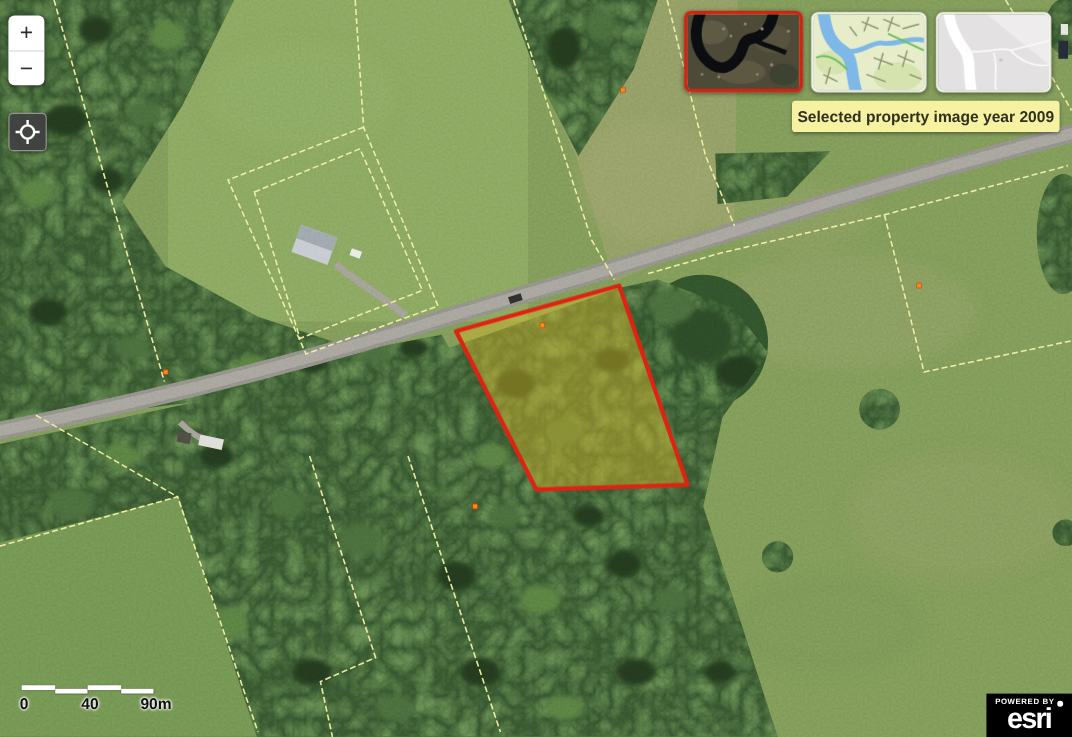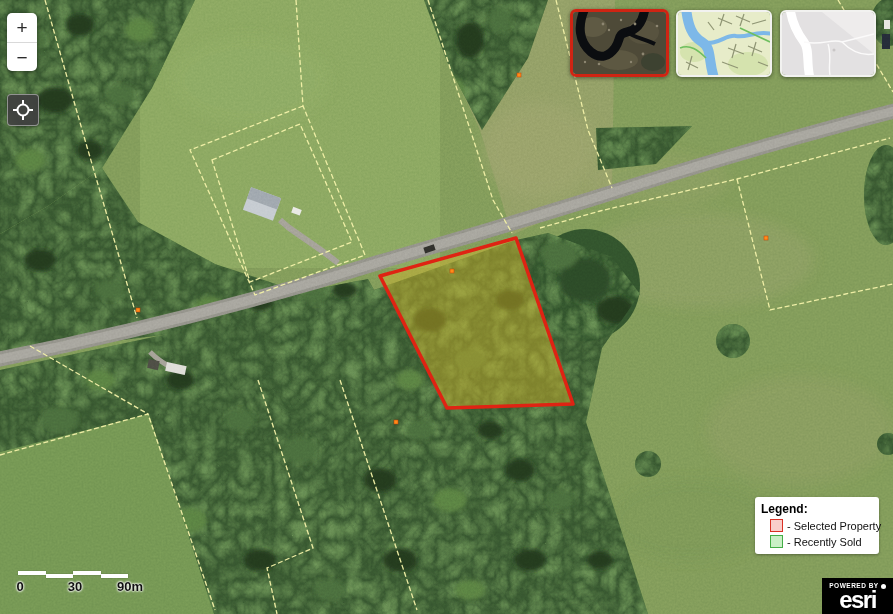--- a/index.html
+++ b/index.html
@@ -279,40 +279,30 @@
       <g stroke="#fbfafa" stroke-width="1.4" fill="none">
         <path d="M22,30 C40,34 50,26 60,30"></path>
         <path d="M60,30 L92,22"></path>
         <path d="M60,30 C70,40 80,44 92,42"></path>
         <path d="M46,32 C50,44 46,54 48,63"></path>
       </g>
       <circle cx="52" cy="38" r="1.5" fill="#c9c6c6"></circle>
     </svg>
   </div>
 
-
-  <div class="legend">
-    <div class="legend-title">Legend:</div>
-    <div class="legend-row">
-      <span class="swatch" style="background-color: rgb(249, 205, 202); border-color: rgb(217, 48, 37);"></span>
-      <span class="legend-label">- Selected Property</span>
-    </div>
-    <div class="legend-row">
-      <span class="swatch" style="background-color: rgb(201, 240, 198); border-color: rgb(67, 173, 70);"></span>
-      <span class="legend-label">- Recently Sold</span>
-    </div>
-  </div>
+  <div class="tooltip">Selected property image year 2009</div>
+
 
   <div class="scalebar">
     <div class="sb-seg" style="left:0;top:0;width:27.5px"></div>
     <div class="sb-seg" style="left:27.5px;top:3px;width:27.5px"></div>
     <div class="sb-seg" style="left:55px;top:0;width:27.5px"></div>
     <div class="sb-seg" style="left:82.5px;top:3px;width:27.5px"></div>
     <div class="sb-lab" style="left:2px">0</div>
-    <div class="sb-lab" style="left:57px">30</div>
+    <div class="sb-lab" style="left:57px">40</div>
     <div class="sb-lab" style="left:112px">90m</div>
   </div>
 
   <div class="esri">
     <div class="esri-top">
       <span>POWERED BY</span>
       <span class="esri-dot"></span>
     </div>
     <div class="esri-brand">esri</div>
   </div>

